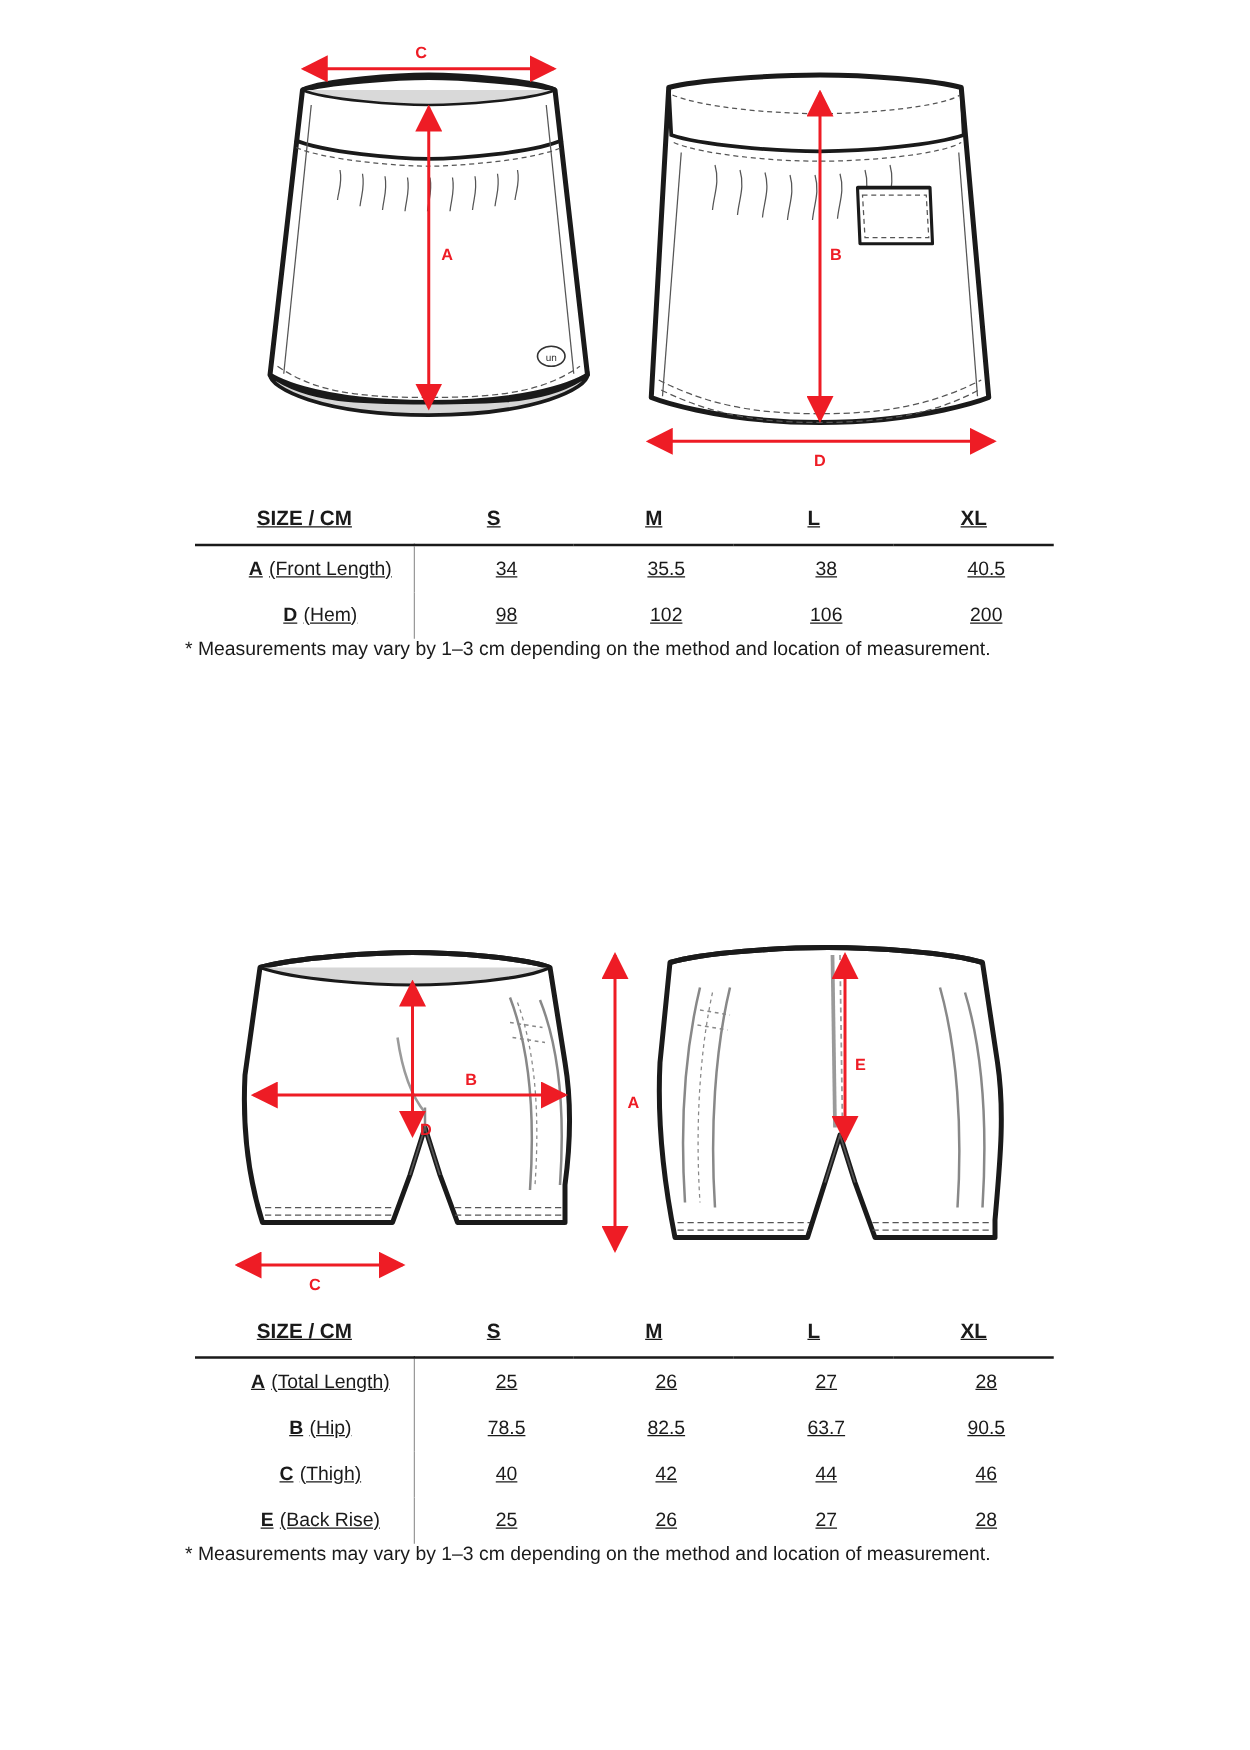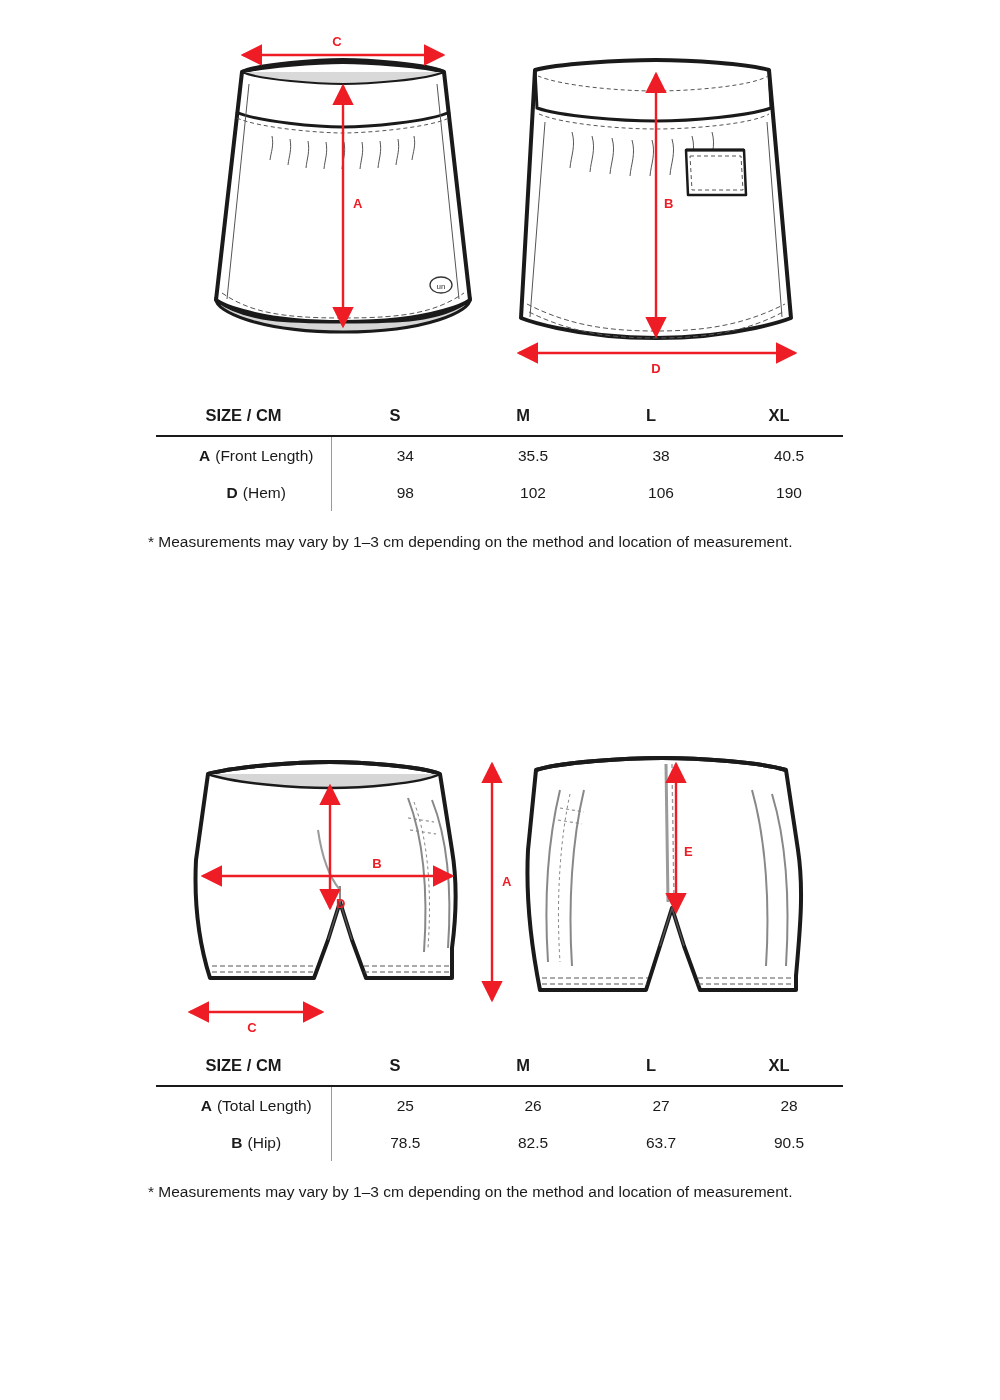--- a/index.html
+++ b/index.html
@@ -26,20 +26,21 @@
     position: relative;
     width: 1000px;
   }
   .diagram svg { display: block; }
 
   
   .size-table {
     border-collapse: collapse;
     margin: 0 auto;
     table-layout: fixed;
+    text-decoration: underline;
   }
   .size-table col.c-label { width: 175px; }
   .size-table col.c-size  { width: 128px; }
 
   .size-table th, .size-table td {
     font-size: 15.5px;
     text-align: center;
     padding: 0;
     height: 37px;
     vertical-align: middle;
@@ -67,21 +68,20 @@
     padding-left: 20px;
   }
   .size-table tbody td.first-val {
     border-left: 1px solid #9a9a9a;
   }
 
   .note {
     font-size: 15.5px;
     color: #1a1a1a;
     margin-left: 148px;
-    margin-top: 22px;
   }
 
   
   .block-1 { position: absolute; left: 0; top: 0; }
   .block-2 { position: absolute; left: 0; top: 690px; }
 
   .tbl-wrap { width: 1000px; }
   .tbl-inner { margin-left: 148px; width: 703px; }
 </style>
 </head>
@@ -206,21 +206,21 @@
             <td class="val first-val">34</td>
             <td class="val">35.5</td>
             <td class="val">38</td>
             <td class="val">40.5</td>
           </tr>
           <tr>
             <td class="lab"><span class="key">D</span><span>(Hem)</span></td>
             <td class="val first-val">98</td>
             <td class="val">102</td>
             <td class="val">106</td>
-            <td class="val">190</td>
+            <td class="val">200</td>
           </tr>
         </tbody>
       </table>
     </div>
   </div>
 
   <div class="note">* Measurements may vary by 1–3 cm depending on the method and location of measurement.</div>
 </div>
 
 <div class="section block-2">
@@ -335,19 +335,33 @@
             <td class="val">27</td>
             <td class="val">28</td>
           </tr>
           <tr>
             <td class="lab"><span class="key">B</span><span>(Hip)</span></td>
             <td class="val first-val">78.5</td>
             <td class="val">82.5</td>
             <td class="val">63.7</td>
             <td class="val">90.5</td>
           </tr>
+          <tr>
+            <td class="lab"><span class="key">C</span><span>(Thigh)</span></td>
+            <td class="val first-val">40</td>
+            <td class="val">42</td>
+            <td class="val">44</td>
+            <td class="val">46</td>
+          </tr>
+          <tr>
+            <td class="lab"><span class="key">E</span><span>(Back Rise)</span></td>
+            <td class="val first-val">25</td>
+            <td class="val">26</td>
+            <td class="val">27</td>
+            <td class="val">28</td>
+          </tr>
         </tbody>
       </table>
     </div>
   </div>
 
   <div class="note">* Measurements may vary by 1–3 cm depending on the method and location of measurement.</div>
 </div>
 
 </body></html>

